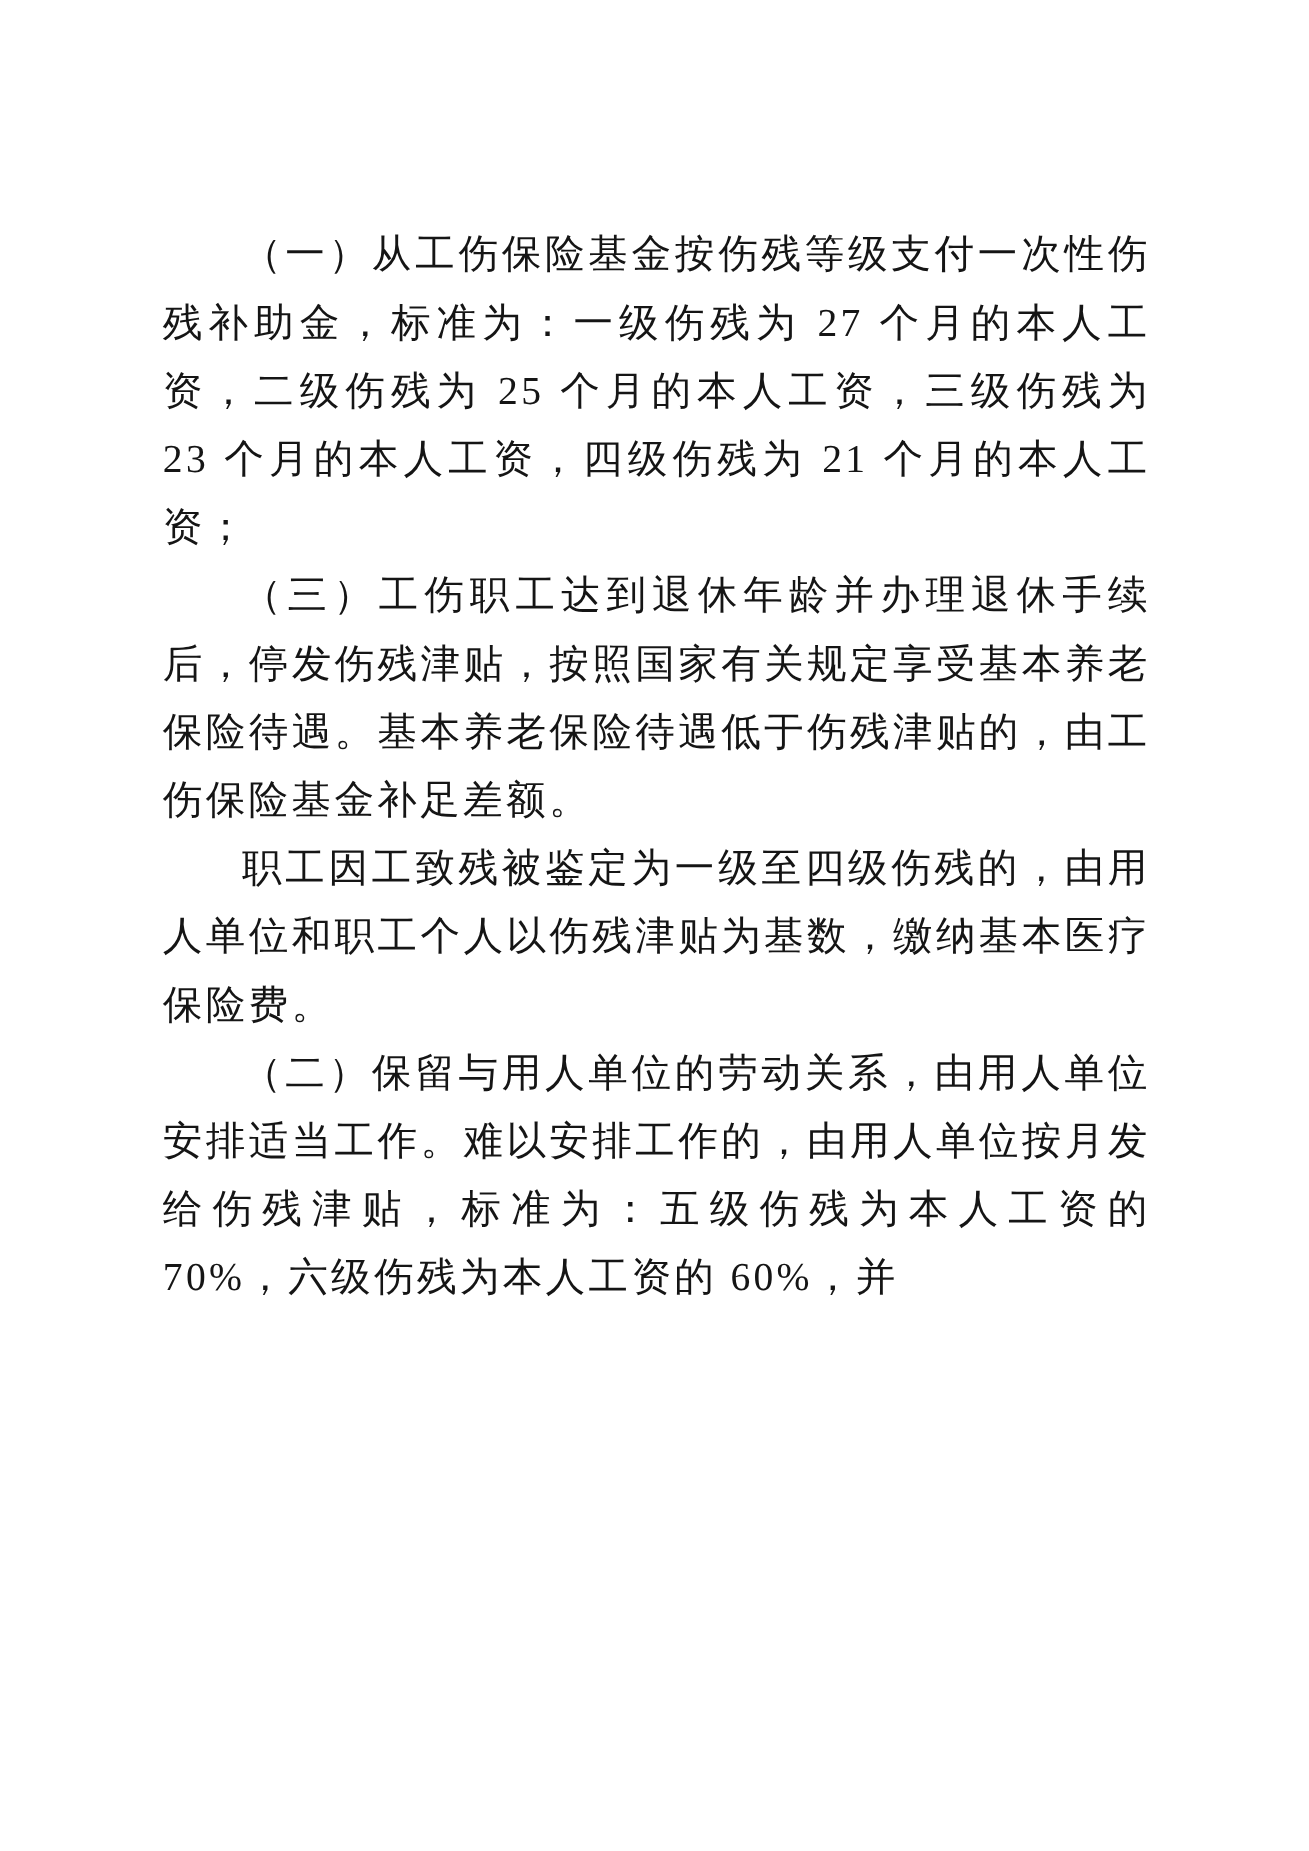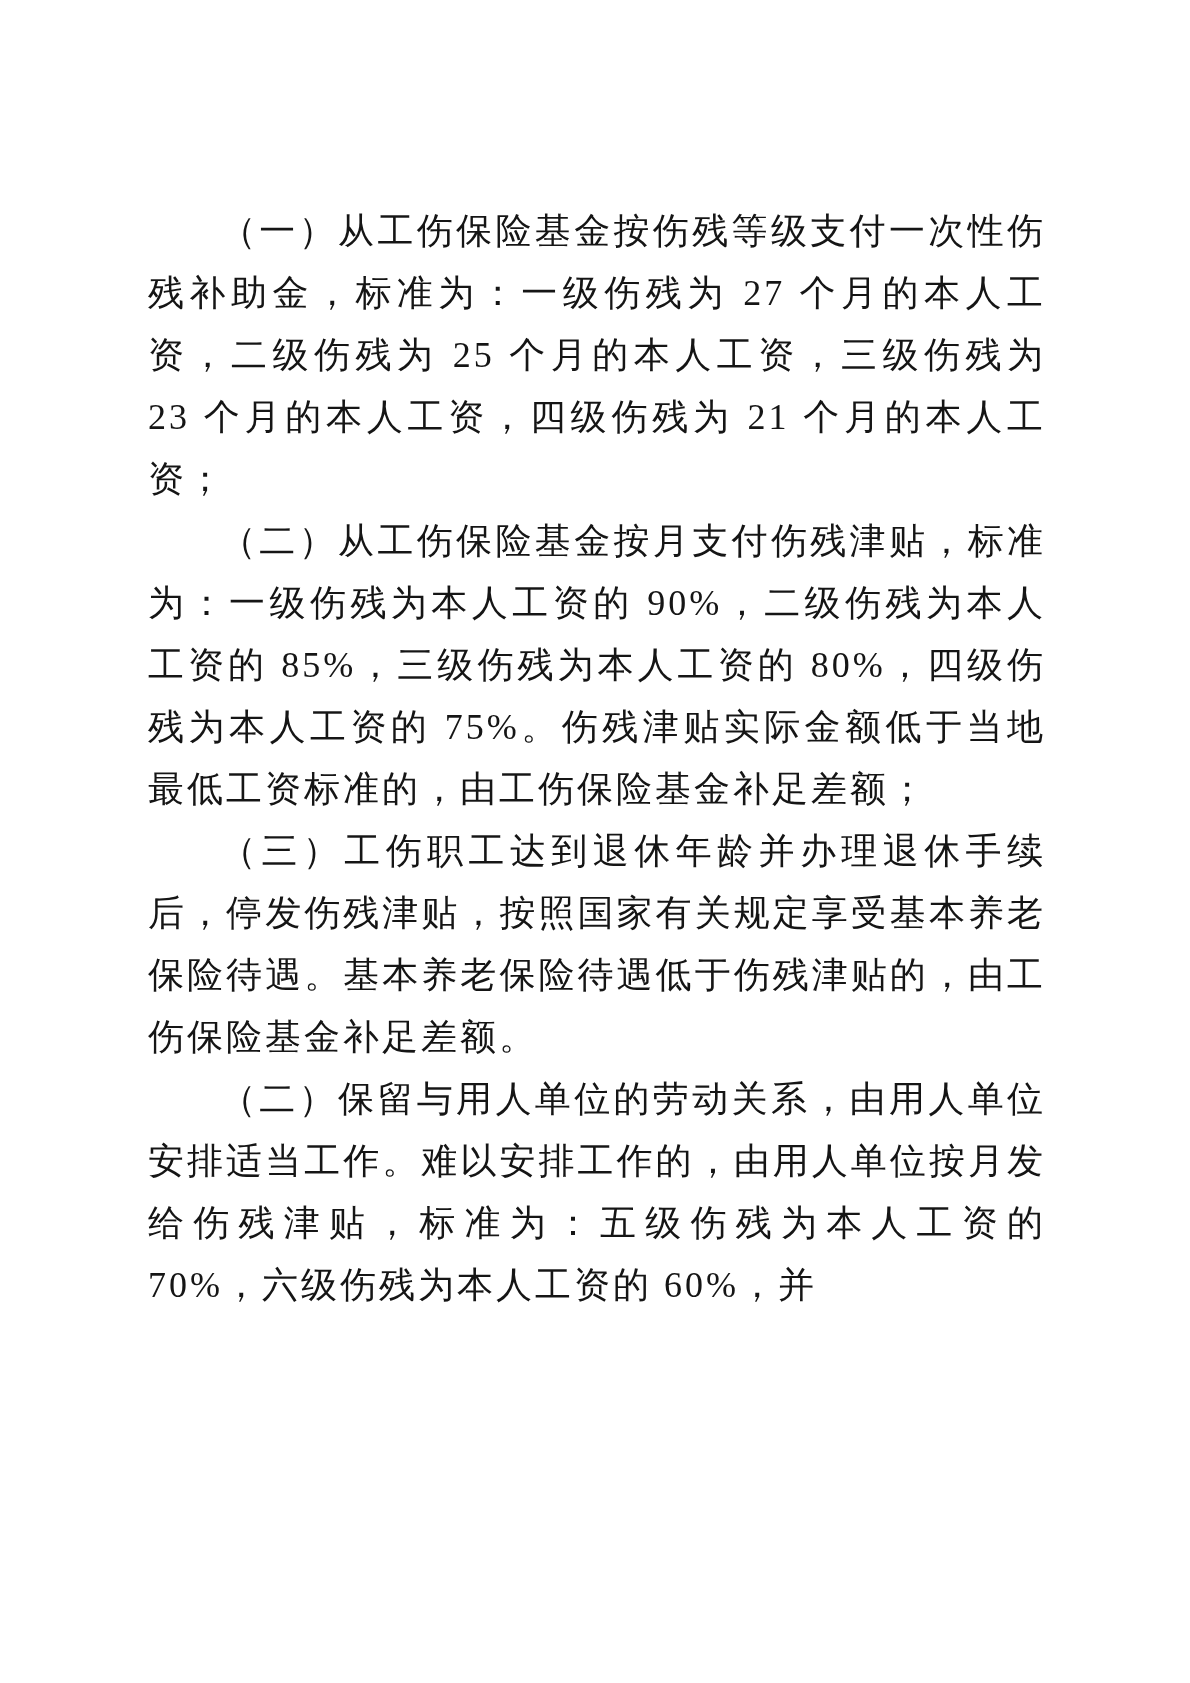--- a/index.html
+++ b/index.html
@@ -38,17 +38,17 @@
     margin-right: 0.85em;
     letter-spacing: 4px;
   }
 </style>
 </head>
 <body>
 
 <div class="page">
   <div class="body-text">
       <p><span>（一）从工伤保险基金按伤残等级支付一次性伤残补助金，标准为：一级伤残为 27 个月的本人工资，二级伤残为 25 个月的本人工资，三级伤残为 23 个月的本人工资，四级伤残为 21 个月的本人工资；</span></p>
-      <p><span>（二）从工伤保险基金按月支付伤残津贴，标准为：一级伤残为本人工资的 90%，二级伤残为本人工资的 85%，三级伤残为本人工资的 80%，四级伤残为本人工资的 75%。伤残津贴实际金额低于当地最低工资标准的，由工伤保险基金补足差额；</span></p>
       <p><span>（三）工伤职工达到退休年龄并办理退休手续后，停发伤残津贴，按照国家有关规定享受基本养老保险待遇。基本养老保险待遇低于伤残津贴的，由工伤保险基金补足差额。</span></p>
+      <p><span>职工因工致残被鉴定为一级至四级伤残的，由用人单位和职工个人以伤残津贴为基数，缴纳基本医疗保险费。</span></p>
       <p><span>（二）保留与用人单位的劳动关系，由用人单位安排适当工作。难以安排工作的，由用人单位按月发给伤残津贴，标准为：五级伤残为本人工资的 70%，六级伤残为本人工资的 60%，并</span></p>
     </div>
 </div>
 
 </body></html>

